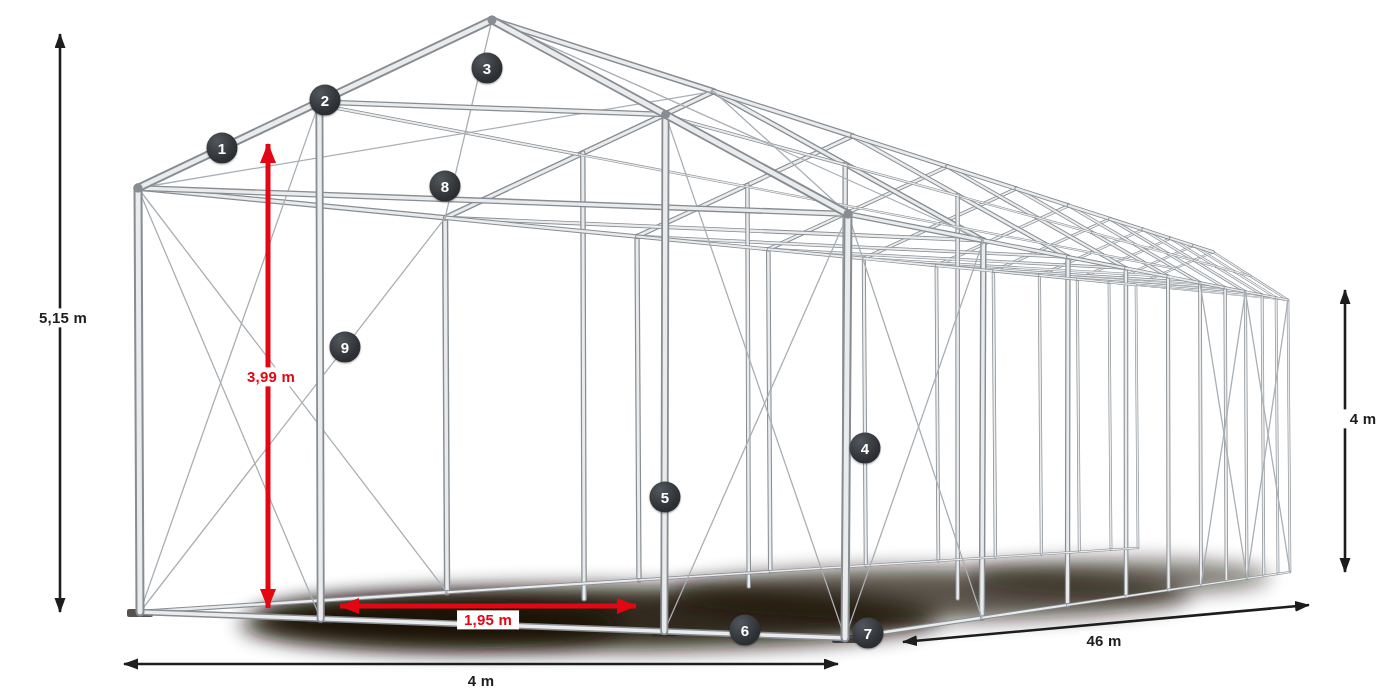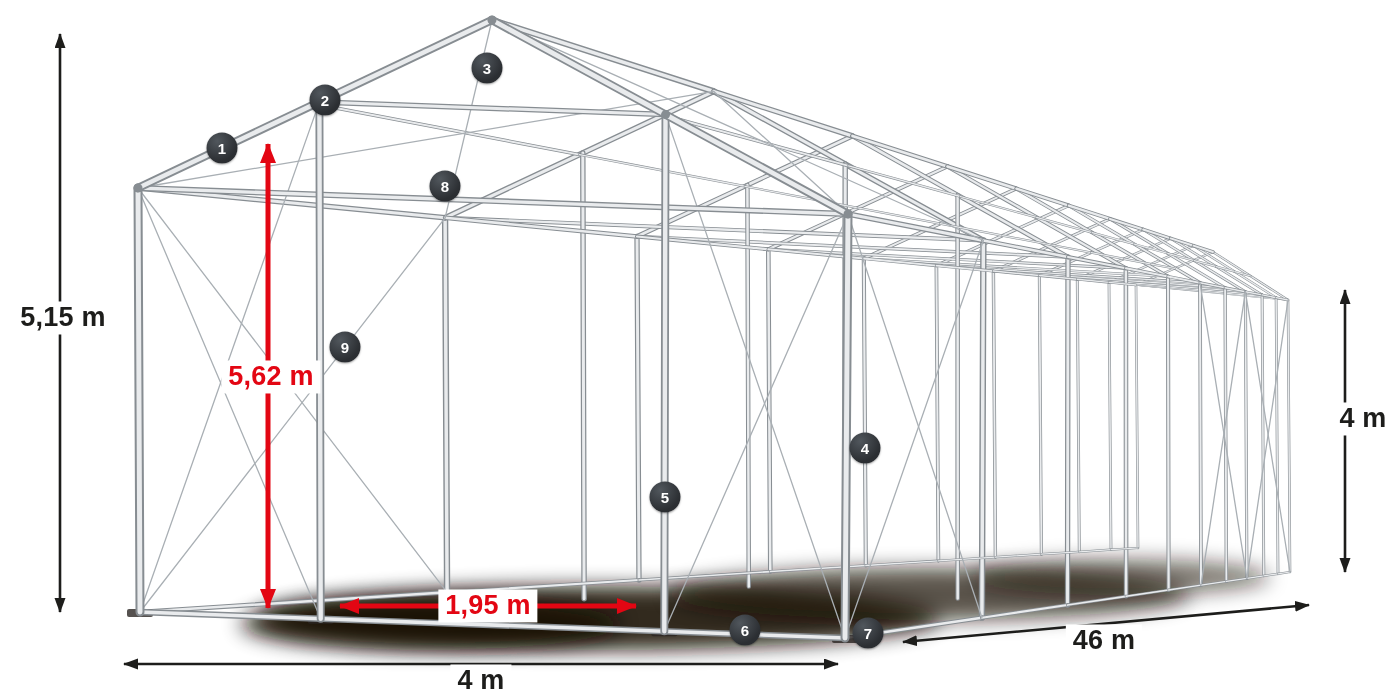--- a/index.html
+++ b/index.html
@@ -1,21 +1,21 @@
 <!DOCTYPE html>
 <html style="--dim-red: #e30613; --dim-black: #1d1d1b; --badge-bg: #2b2e32;"><head>
 <meta charset="utf-8">
 <style>
   html,body{margin:0;padding:0}
   body{width:1400px;height:700px;background:#ffffff;font-family:"Liberation Sans","DejaVu Sans",sans-serif;overflow:hidden}
   .stage{position:relative;width:1400px;height:700px;background:#fff}
   .stage svg{position:absolute;left:0;top:0}
   .dim-label{
     position:absolute;transform:translate(-50%,-50%);
-    font-weight:700;font-size:27px;letter-spacing:.2px;
+    font-weight:700;font-size:15px;letter-spacing:.2px;
     color:var(--dim-black,#1d1d1b);background:#ffffff;
     padding:1px 7px;white-space:nowrap;z-index:3;line-height:1.15
   }
   .dim-label.red{color:var(--dim-red,#e30613)}
   .badge{
     position:absolute;width:31px;height:31px;transform:translate(-50%,-50%);
     border-radius:50%;
     background:radial-gradient(circle at 35% 28%, #51575d 0%, var(--badge-bg,#2b2e32) 68%);
     color:#fff;font-weight:700;font-size:15px;
     display:flex;align-items:center;justify-content:center;
@@ -346,22 +346,22 @@
         <line x1="60" y1="34" x2="60" y2="612" stroke="#1d1d1b" stroke-width="2.6" marker-start="url(#ah-b)" marker-end="url(#ah-b)"></line>
         <line x1="1345" y1="290" x2="1345" y2="572" stroke="#1d1d1b" stroke-width="2.6" marker-start="url(#ah-b)" marker-end="url(#ah-b)"></line>
         <line x1="124" y1="664" x2="838" y2="664" stroke="#1d1d1b" stroke-width="2.6" marker-start="url(#ah-b)" marker-end="url(#ah-b)"></line>
         <line x1="903" y1="642" x2="1309" y2="605" stroke="#1d1d1b" stroke-width="2.6" marker-start="url(#ah-b)" marker-end="url(#ah-b)"></line>
         <line x1="268" y1="144" x2="268" y2="608" stroke="#e30613" stroke-width="5" marker-start="url(#ah-r)" marker-end="url(#ah-r)"></line>
         <line x1="340" y1="606" x2="636" y2="606" stroke="#e30613" stroke-width="5" marker-start="url(#ah-r)" marker-end="url(#ah-r)"></line>
       </g>
   </svg>
 
   <div class="dim-label" style="left:63px;top:318px">5,15 m</div>
-  <div class="dim-label red" style="left:271px;top:377px">5,62 m</div>
-  <div class="dim-label red" style="left:488px;top:606px">1,95 m</div>
+  <div class="dim-label red" style="left:271px;top:377px">3,99 m</div>
+  <div class="dim-label red" style="left:488px;top:620px">1,95 m</div>
   <div class="dim-label" style="left:1363px;top:419px">4 m</div>
   <div class="dim-label" style="left:481px;top:681px">4 m</div>
   <div class="dim-label" style="left:1104px;top:641px">46 m</div>
 
   <div class="badge" style="left:222px;top:148px">1</div>
   <div class="badge" style="left:325px;top:100px">2</div>
   <div class="badge" style="left:487px;top:68px">3</div>
   <div class="badge" style="left:865px;top:448px">4</div>
   <div class="badge" style="left:665px;top:497px">5</div>
   <div class="badge" style="left:745px;top:630px">6</div>

